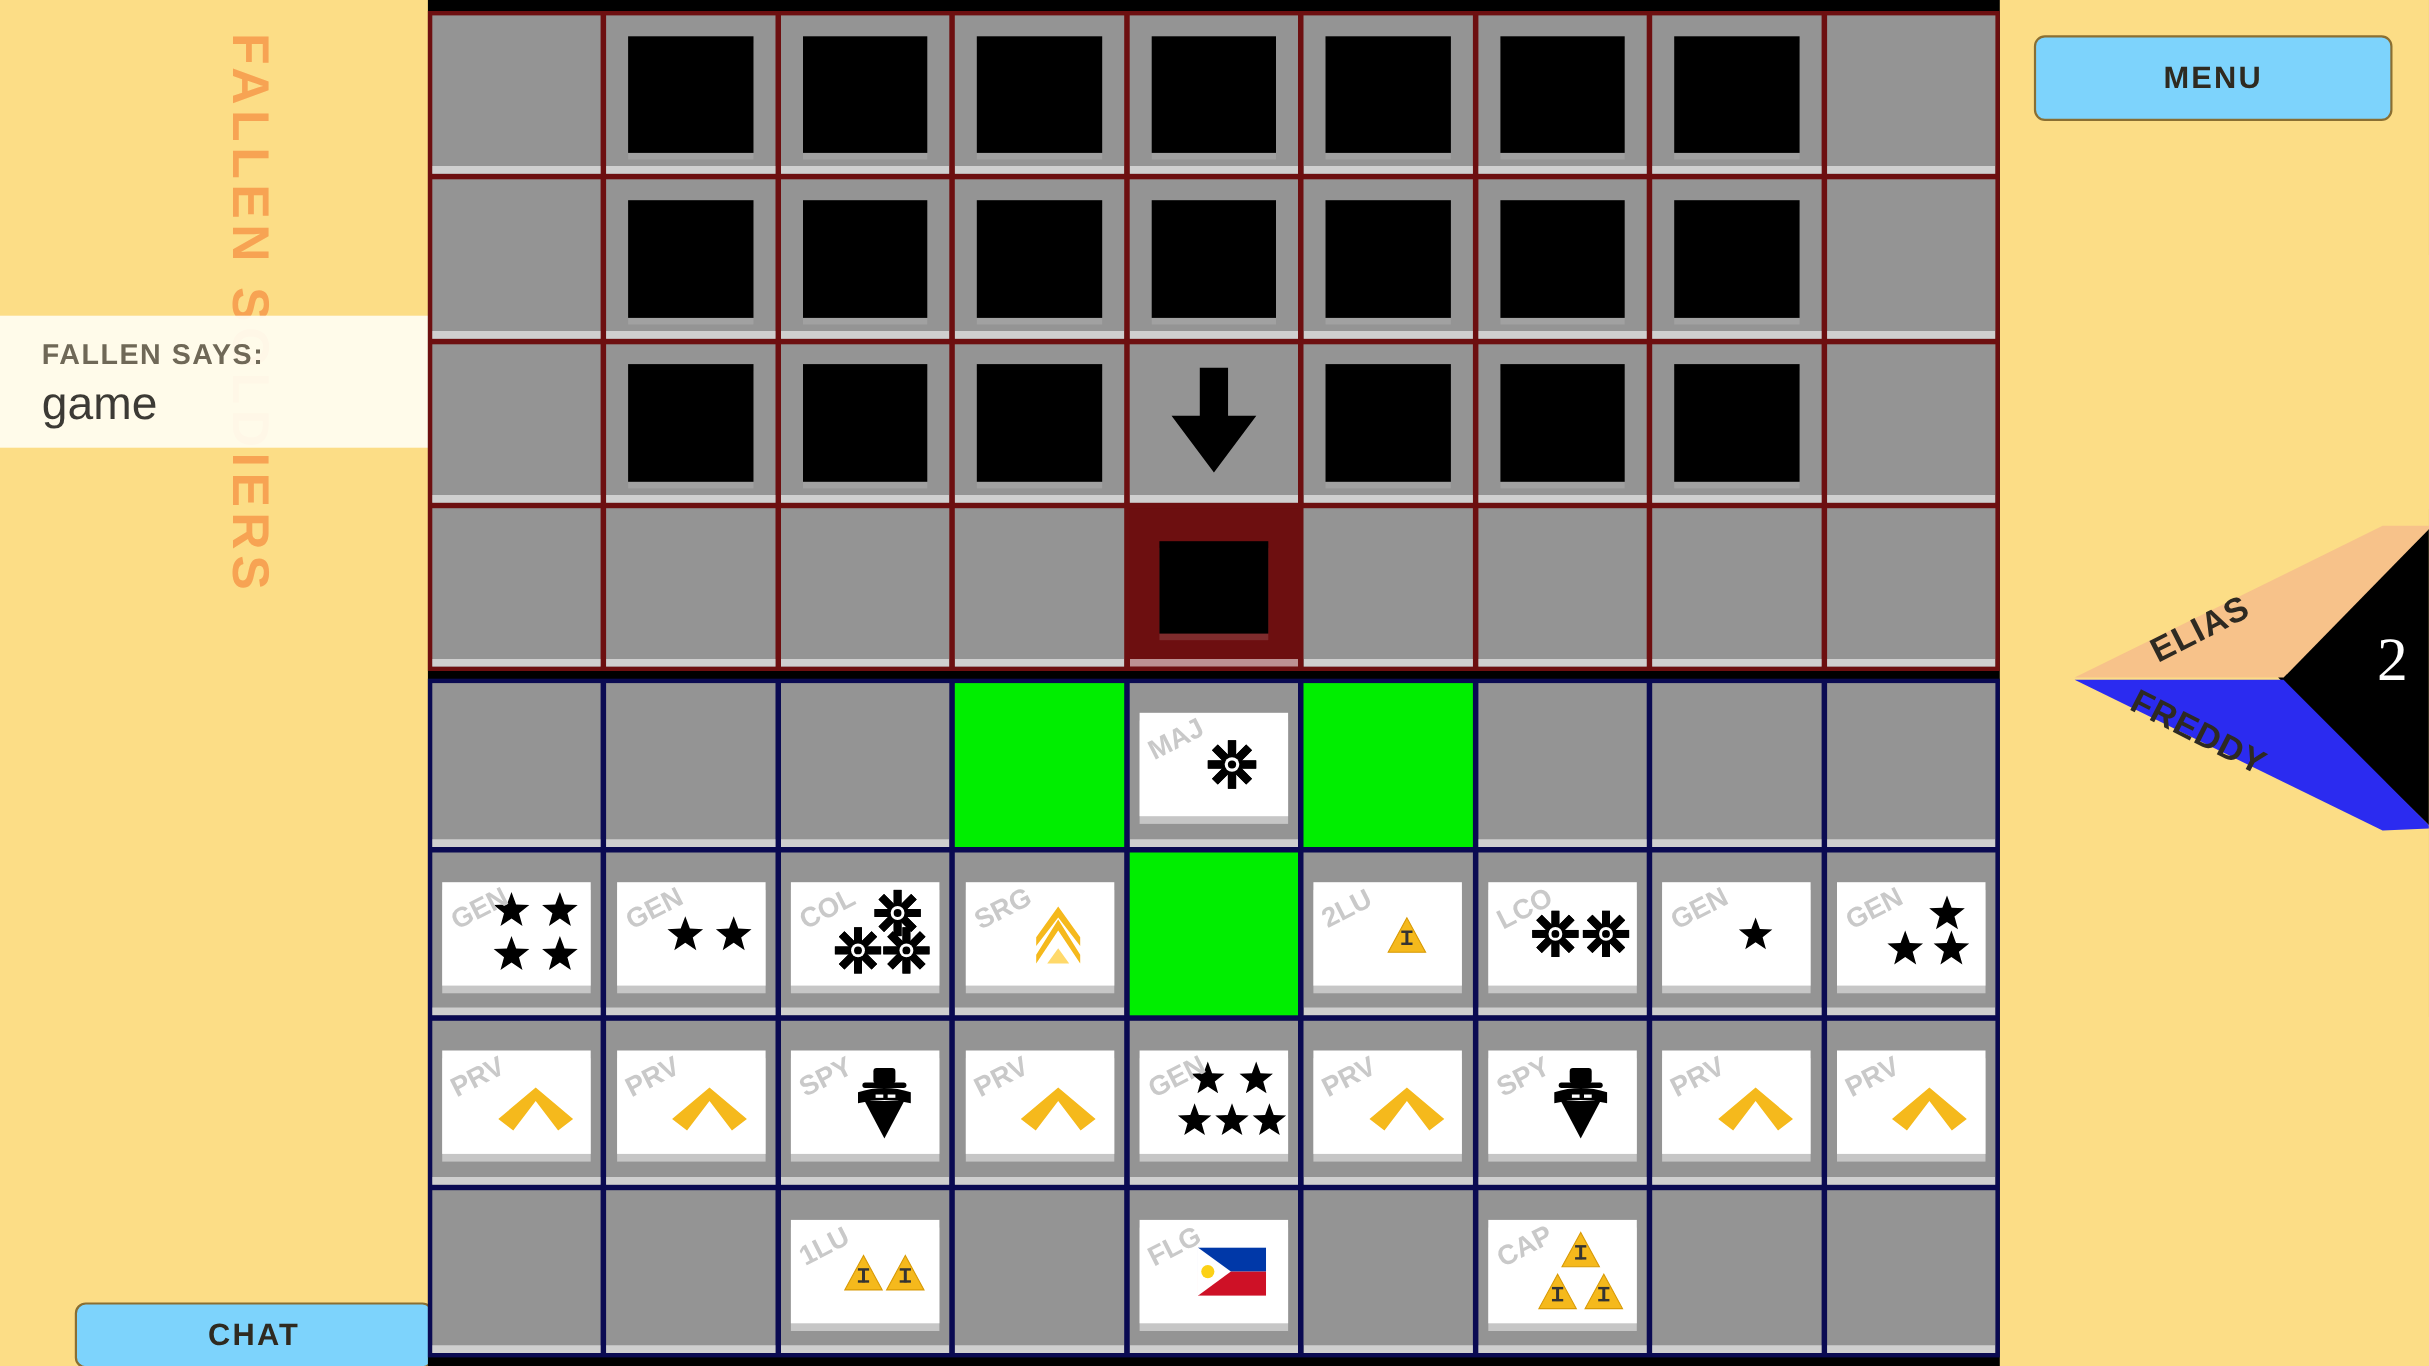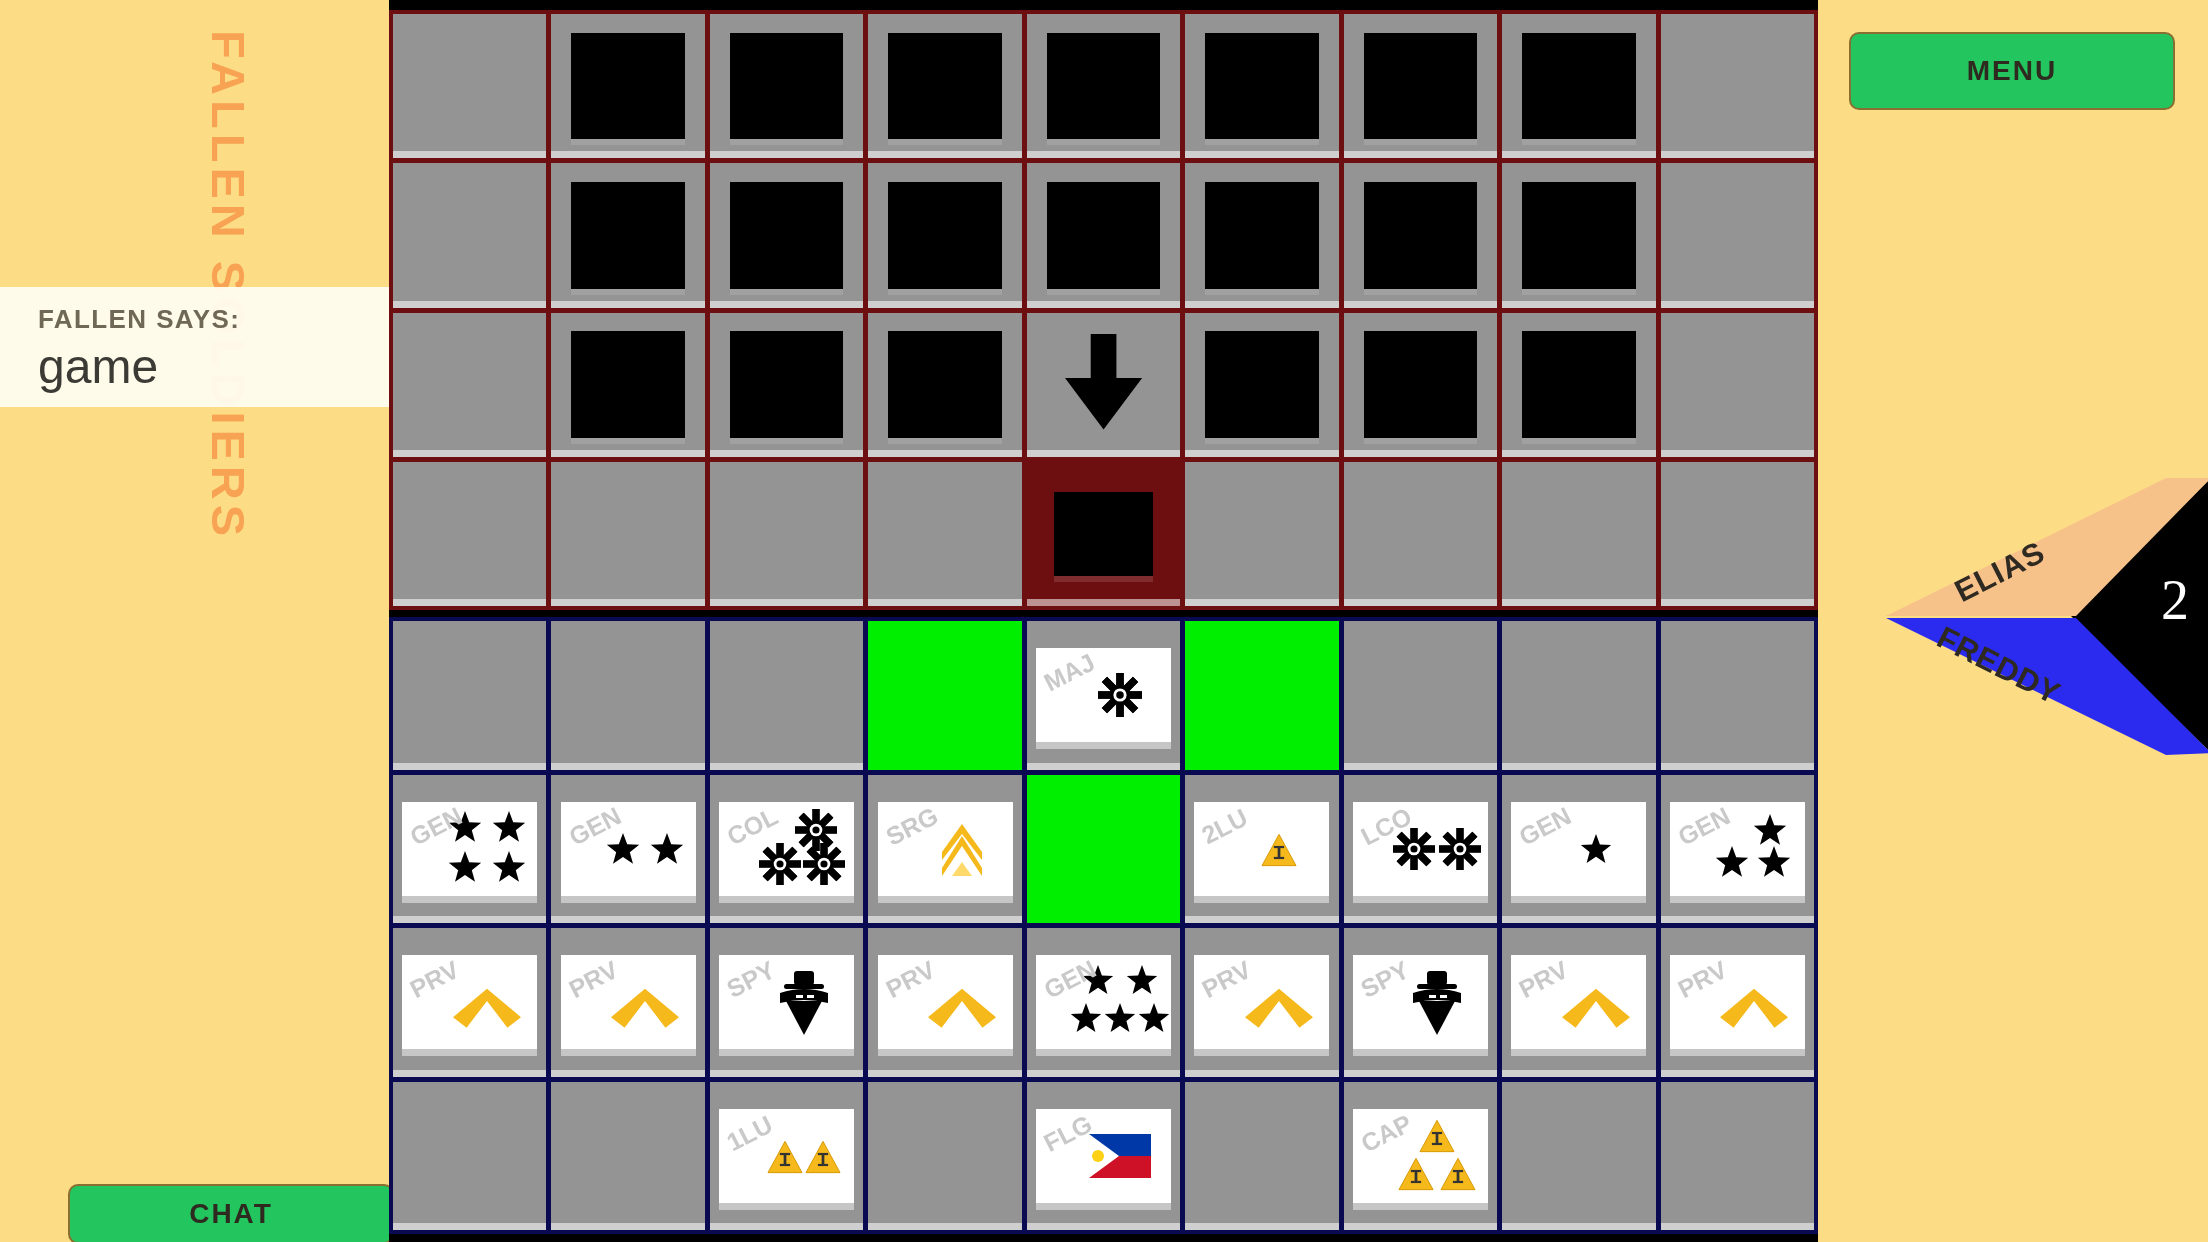--- a/index.html
+++ b/index.html
@@ -29,28 +29,28 @@
     position:absolute; left:0; top:287px;
     width:455px; height:120px;
     background:rgba(255,253,242,0.93);
     display:flex; flex-direction:column; justify-content:center;
     padding-left:38px;
   }
   .chat-who{
     font-size:26px; font-weight:bold; color:#6f6857;
     letter-spacing:1.4px; margin-bottom:8px;
   }
-  .chat-msg{ font-size:48px; color:#3c3a35; line-height:1; }
+  .chat-msg{ font-size:42px; color:#3c3a35; line-height:1; }
   .chat-tail{
     position:absolute; left:400px; top:330px;
     width:62px; height:88px;
     background:rgba(255,255,255,0.72);
   }
   .btn{
-    background:#22c55e;
+    background:#7dd3fc;
     border:2px solid #8a6f32;
     border-radius:10px;
     color:#2f2a20;
     font-size:28px; font-weight:bold; letter-spacing:2px;
     display:flex; align-items:center; justify-content:center;
     cursor:pointer;
   }
   .chat-btn{ position:absolute; left:32px; top:1184px; width:326px; height:60px;margin-left:36px; }
 
   

